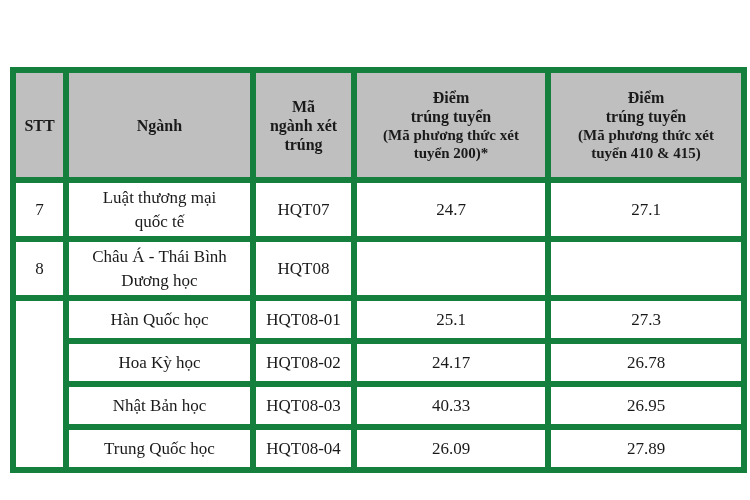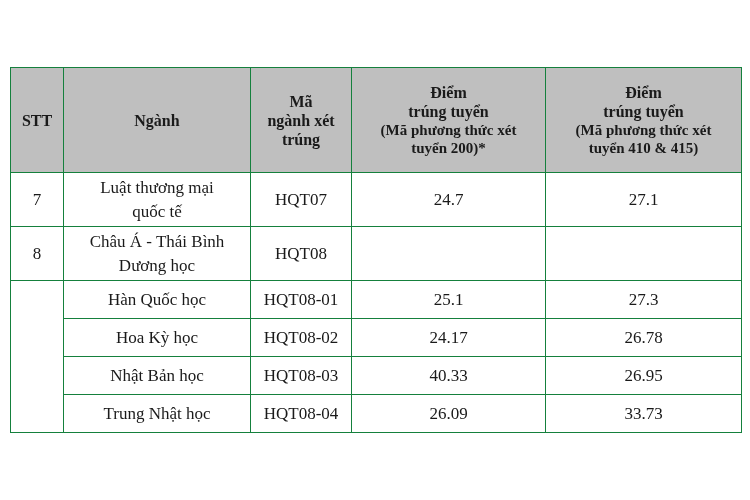--- a/index.html
+++ b/index.html
@@ -15,21 +15,21 @@
       left: 10px;
       top: 67px;
     }
     table {
       border-collapse: collapse;
       font-family: "Liberation Serif", "DejaVu Serif", serif;
       color: #1a1a1a;
       table-layout: fixed;
     }
     th, td {
-      border: 1px solid #15803d;
+      border: 6px solid #15803d;
       text-align: center;
       vertical-align: middle;
       padding: 0 4px;
     }
     th {
       background: #bfbfbf;
       font-weight: bold;
       font-size: 16px;
       line-height: 19px;
       height: 104px;
@@ -122,20 +122,20 @@
         <td>24.17</td>
         <td>26.78</td>
       </tr>
       <tr class="short">
         <td>Nhật Bản học</td>
         <td>HQT08-03</td>
         <td>40.33</td>
         <td>26.95</td>
       </tr>
       <tr class="short">
-        <td>Trung Nhật học</td>
+        <td>Trung Quốc học</td>
         <td>HQT08-04</td>
         <td>26.09</td>
-        <td>33.73</td>
+        <td>27.89</td>
       </tr>
     </tbody>
   </table>
 </div>
 
 </body></html>

